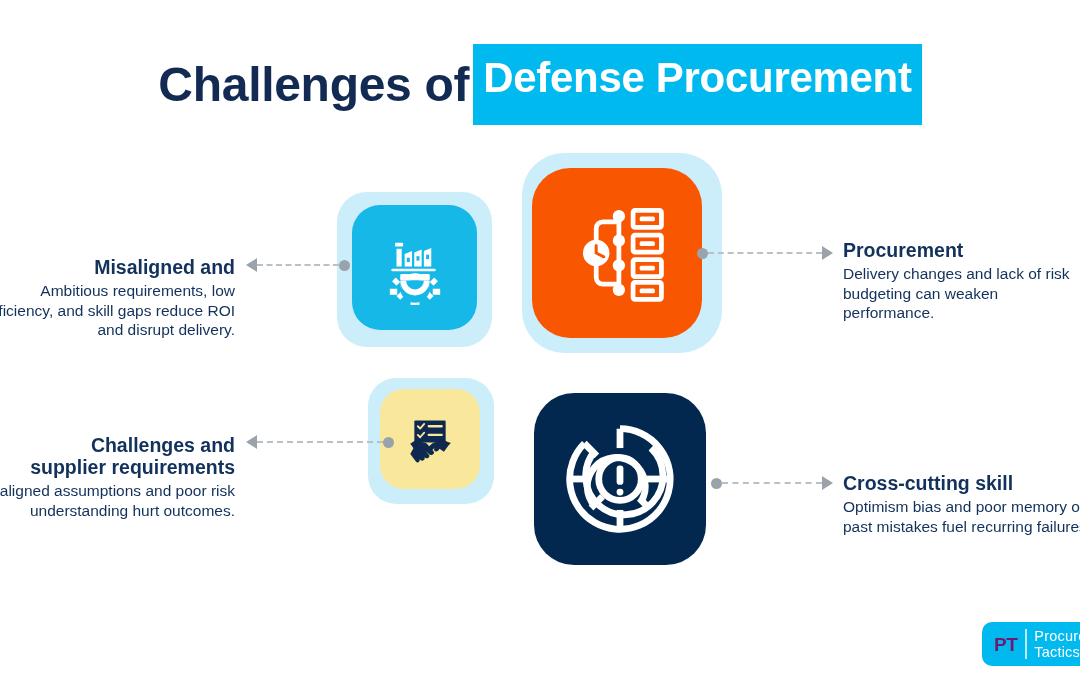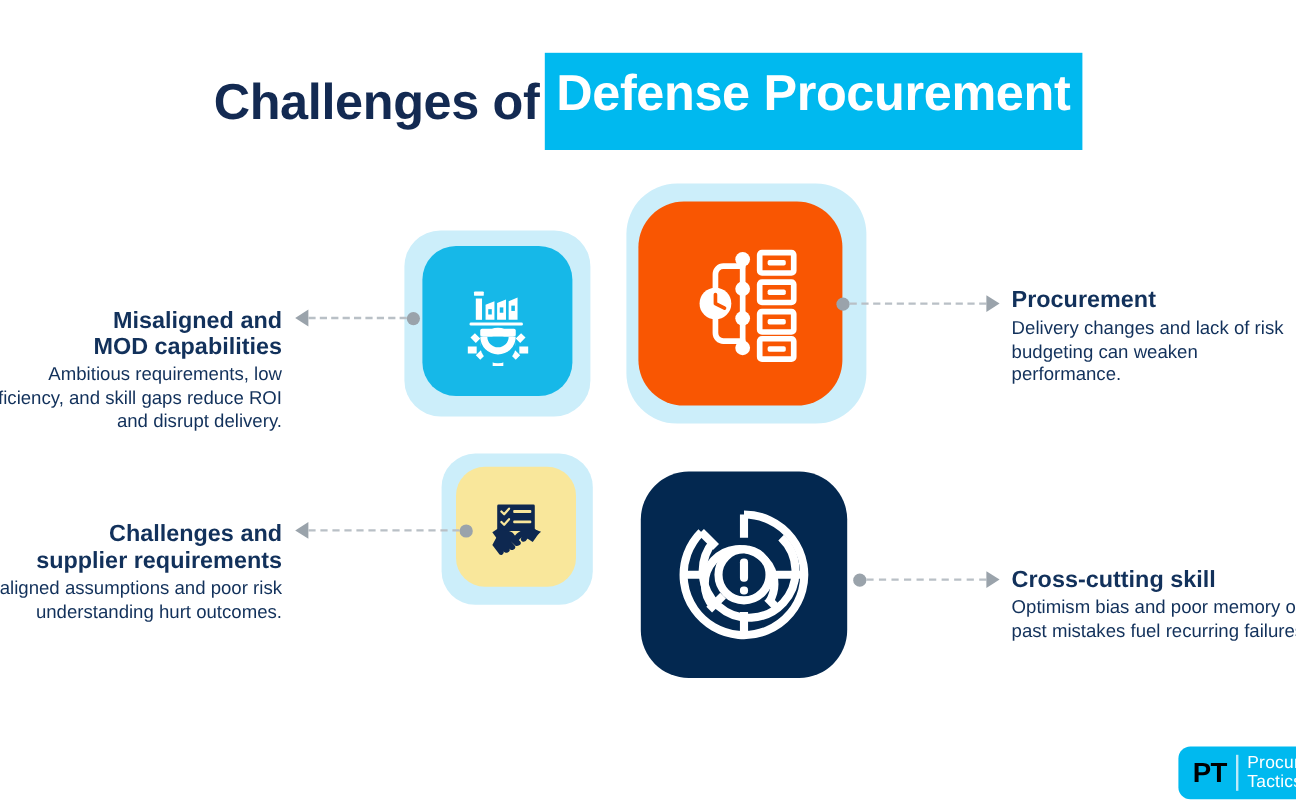--- a/index.html
+++ b/index.html
@@ -30,21 +30,21 @@
     position: absolute;
     top: 44px;
     left: 0;
     width: 1080px;
     display: flex;
     justify-content: center;
     align-items: center;
     white-space: nowrap;
   }
   .title-plain {
-    font-size: 42px;
+    font-size: 48px;
     font-weight: 700;
     letter-spacing: -0.3px;
     color: #132A52;
     line-height: 58px;
     padding-right: 4px;
   }
   .title-hl {
     font-size: 42px;
     font-weight: 700;
     letter-spacing: -0.3px;
@@ -158,23 +158,23 @@
     height: 44px;
     width: 120px;
     background: #00B9EF;
     border-radius: 10px 0 0 10px;
     display: flex;
     align-items: center;
     padding-left: 12px;
     overflow: hidden;
   }
   .logo-pt {
-    font-size: 23px;
+    font-size: 19px;
     font-weight: 700;
-    color: #000000;
+    color: #701a75;
     letter-spacing: -0.5px;
     line-height: 23px;
   }
   .logo-sep {
     width: 2px;
     height: 30px;
     background: #BDEAFA;
     margin: 0 7px 0 8px;
     flex: 0 0 auto;
   }
@@ -349,21 +349,20 @@
 
   <div class="conn conn-br">
     <span class="dot"></span>
     <span class="dash"></span>
     <span class="arrow arrow-right"></span>
   </div>
 
   <div class="tblock t-left t-tl">
     <h3>
       <span>Misaligned and</span><br>
-      <span>MOD capabilities</span>
     </h3>
     <p>Ambitious requirements, low efficiency, and skill gaps reduce ROI and disrupt delivery.</p>
   </div>
 
   <div class="tblock t-left t-bl">
     <h3>
       <span>Challenges and</span><br>
       <span>supplier requirements</span>
     </h3>
     <p>Misaligned assumptions and poor risk understanding hurt outcomes.</p>

